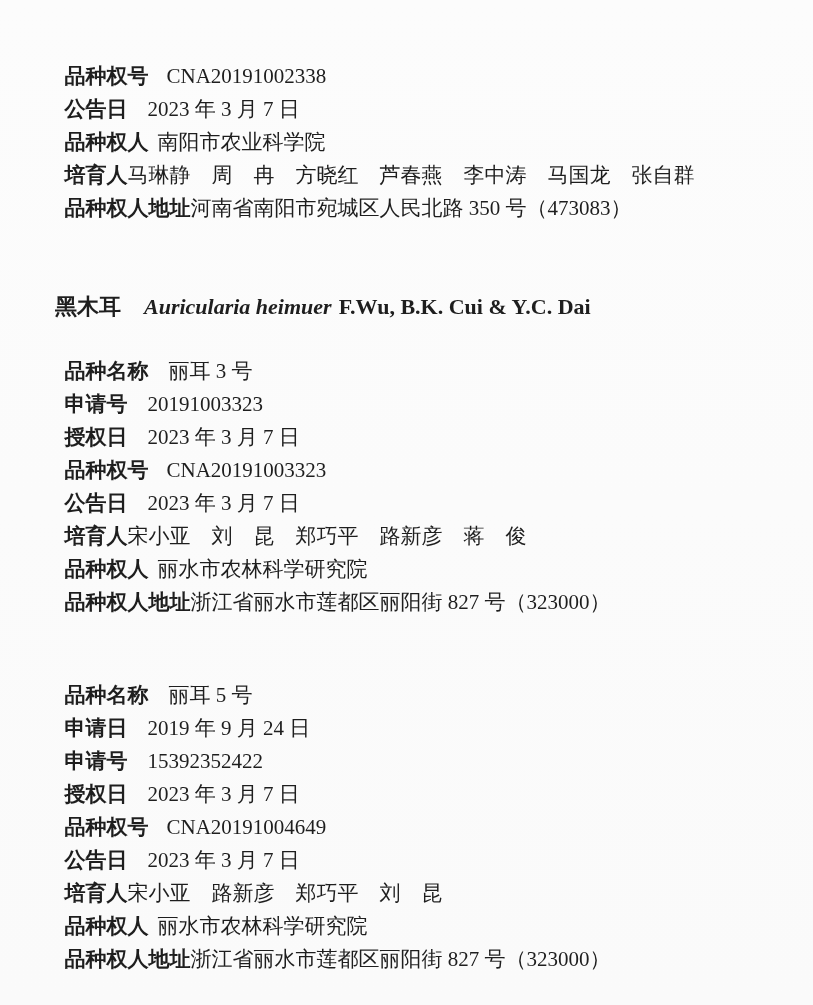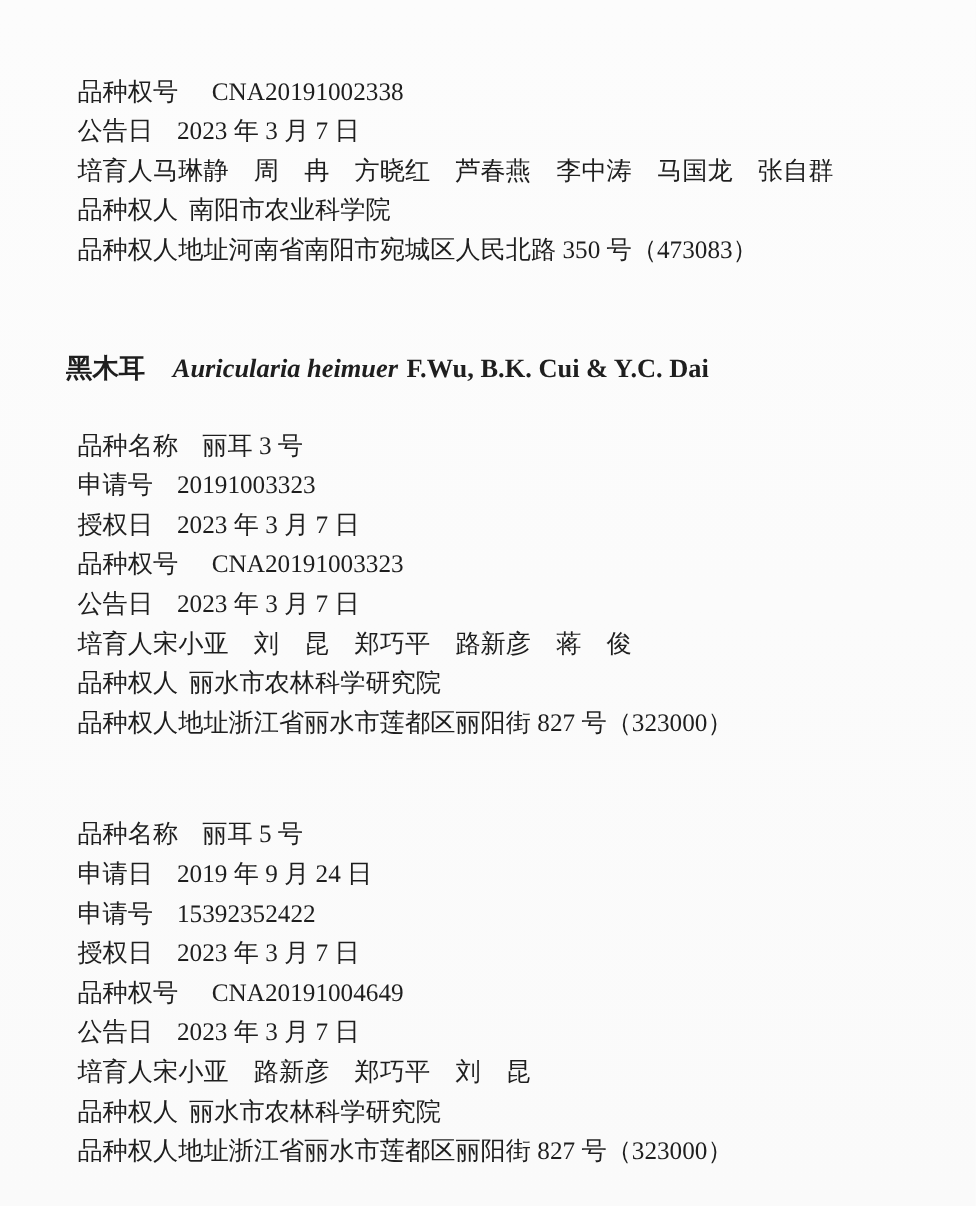--- a/index.html
+++ b/index.html
@@ -21,29 +21,29 @@
     padding: 27px 20px 0 33px;
     background: linear-gradient(180deg, #fcfcfc 0%, #fafafa 100%);
   }
   .row {
     height: 33px;
     line-height: 33px;
     font-size: 21px;
     white-space: pre;
   }
   .lab {
-    font-weight: normal;
+    font-weight: bold;
   }
   .val {
     font-weight: normal;
   }
   
   .g0  { margin-left: 0; }
   .g8  { margin-left: 9px; }
-  .g14 { margin-left: 28px; }
+  .g14 { margin-left: 18px; }
   .g20 { margin-left: 20px; }
 
   .species {
     margin-top: 65px;
     height: 33px;
     line-height: 33px;
     font-size: 22px;
     white-space: pre;
   }
   .species .cn {
@@ -68,24 +68,24 @@
 <div class="page">
 
   <div class="block">
     <div class="row">
       <span class="lab">品种权号</span><span class="val g14">CNA20191002338</span>
     </div>
     <div class="row">
       <span class="lab">公告日</span><span class="val g20">2023 年 3 月 7 日</span>
     </div>
     <div class="row">
-      <span class="lab">培育人</span><span class="val g0">马琳静　周　冉　方晓红　芦春燕　李中涛　马国龙　张自群</span>
+      <span class="lab">品种权人</span><span class="val g8">南阳市农业科学院</span>
     </div>
     <div class="row">
-      <span class="lab">品种权人</span><span class="val g8">南阳市农业科学院</span>
+      <span class="lab">培育人</span><span class="val g0">马琳静　周　冉　方晓红　芦春燕　李中涛　马国龙　张自群</span>
     </div>
     <div class="row">
       <span class="lab">品种权人地址</span><span class="val g0">河南省南阳市宛城区人民北路 350 号（473083）</span>
     </div>
   </div>
 
   <div class="species">
     <span class="cn">黑木耳</span><span class="latin">Auricularia heimuer</span><span class="auth">F.Wu, B.K. Cui &amp; Y.C. Dai</span>
   </div>
 

